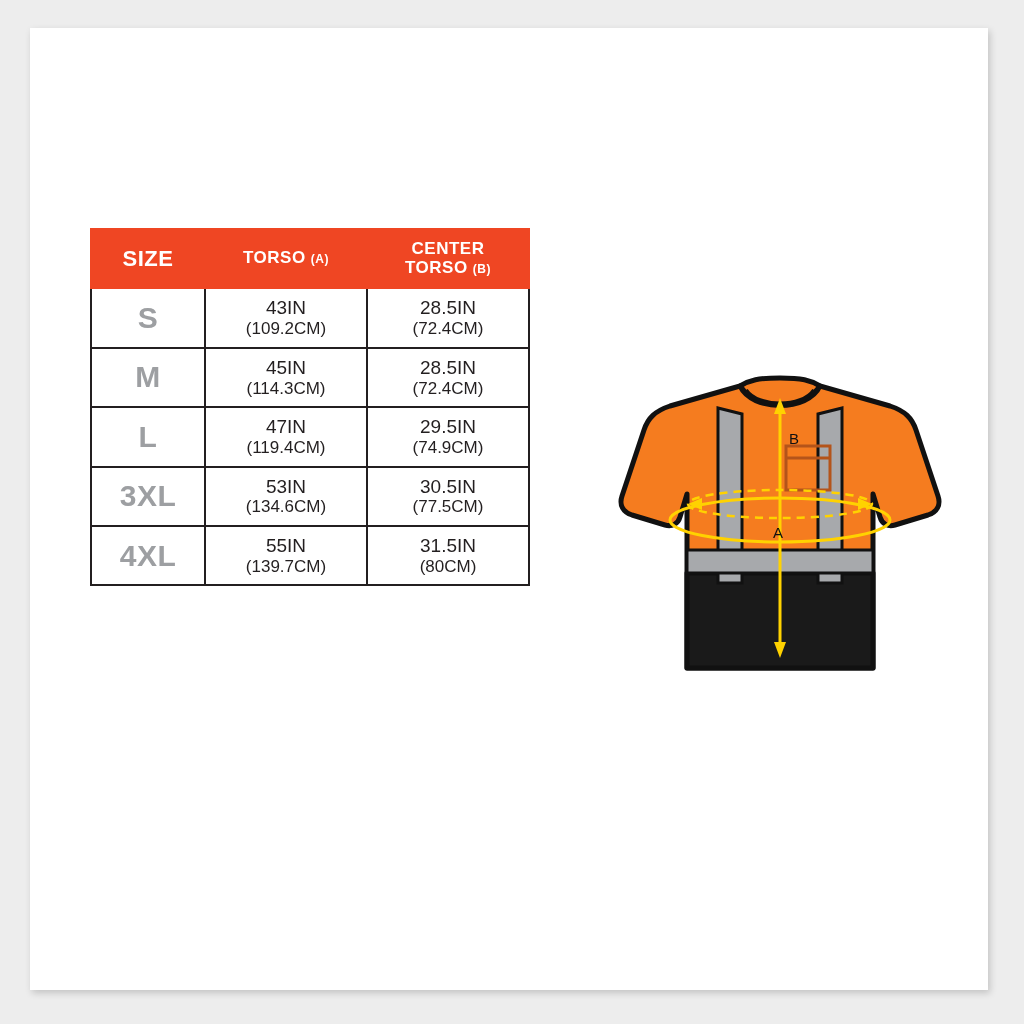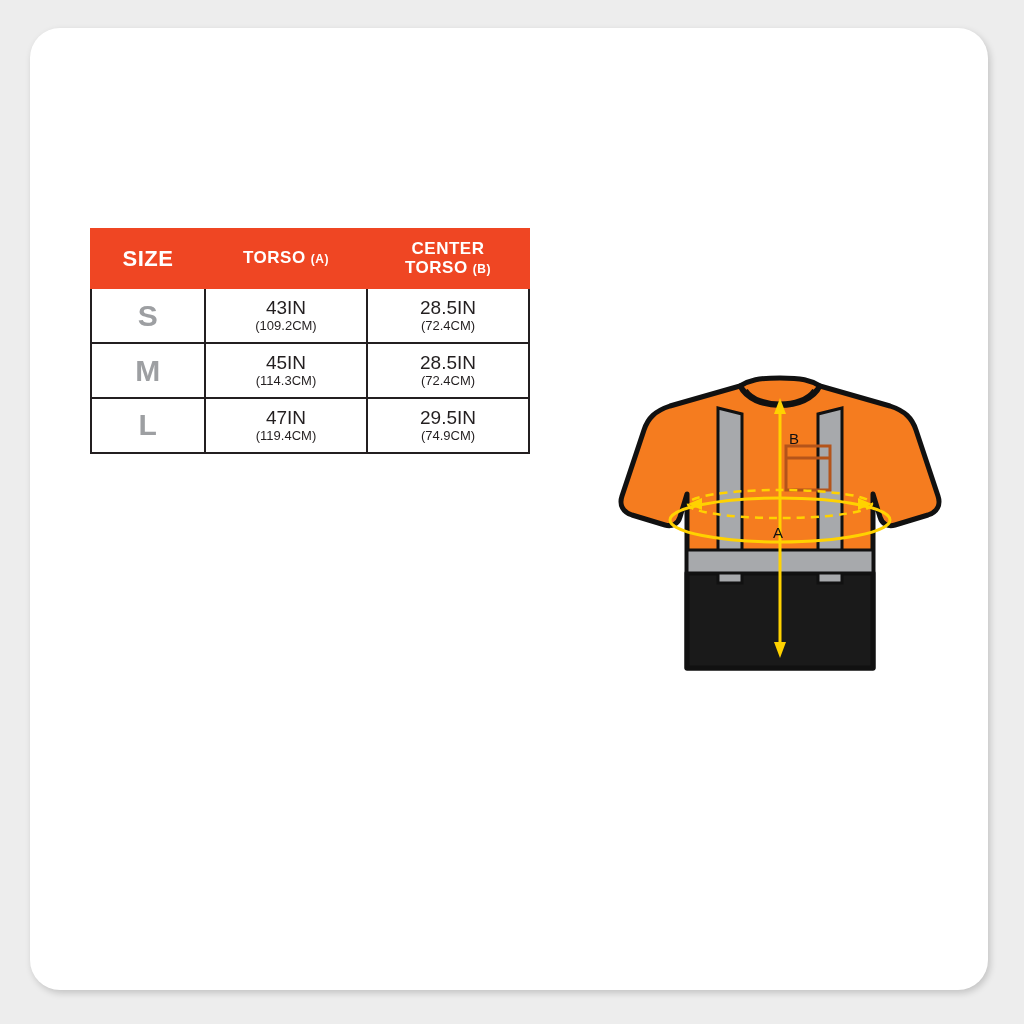--- a/index.html
+++ b/index.html
@@ -20,21 +20,20 @@
     background: #ededed;
   }
   .card {
     position: absolute;
     left: 30px;
     top: 28px;
     width: 958px;
     height: 962px;
     background: #ffffff;
     box-shadow: 2px 3px 7px rgba(0,0,0,0.18);
-    border-radius: 30px;
   }
 
   
   .size-table {
     position: absolute;
     left: 60px;
     top: 200px;
     width: 420px;
     border-collapse: collapse;
     table-layout: fixed;
@@ -82,21 +81,21 @@
     padding: 8px 0;
   }
   .cell-val {
     font-size: 19px;
     color: #231f20;
     line-height: 1.15;
     padding: 8px 0;
   }
   .cell-val .cm {
     display: block;
-    font-size: 13px;
+    font-size: 17px;
   }
 
   
   .shirt-wrap {
     position: absolute;
     left: 560px;
     top: 340px;
     width: 380px;
     height: 370px;
   }
@@ -148,20 +147,42 @@
         </tr>
         <tr>
           <td class="cell-size">L</td>
           <td class="cell-val">
             <span>47IN</span>
             <span class="cm">(119.4CM)</span>
           </td>
           <td class="cell-val">
             <span>29.5IN</span>
             <span class="cm">(74.9CM)</span>
+          </td>
+        </tr>
+        <tr>
+          <td class="cell-size">3XL</td>
+          <td class="cell-val">
+            <span>53IN</span>
+            <span class="cm">(134.6CM)</span>
+          </td>
+          <td class="cell-val">
+            <span>30.5IN</span>
+            <span class="cm">(77.5CM)</span>
+          </td>
+        </tr>
+        <tr>
+          <td class="cell-size">4XL</td>
+          <td class="cell-val">
+            <span>55IN</span>
+            <span class="cm">(139.7CM)</span>
+          </td>
+          <td class="cell-val">
+            <span>31.5IN</span>
+            <span class="cm">(80CM)</span>
           </td>
         </tr>
       </tbody>
     </table>
 
     <div class="shirt-wrap">
       <svg width="380" height="370" viewBox="0 0 380 370" xmlns="http://www.w3.org/2000/svg">
 
         <g>
 

